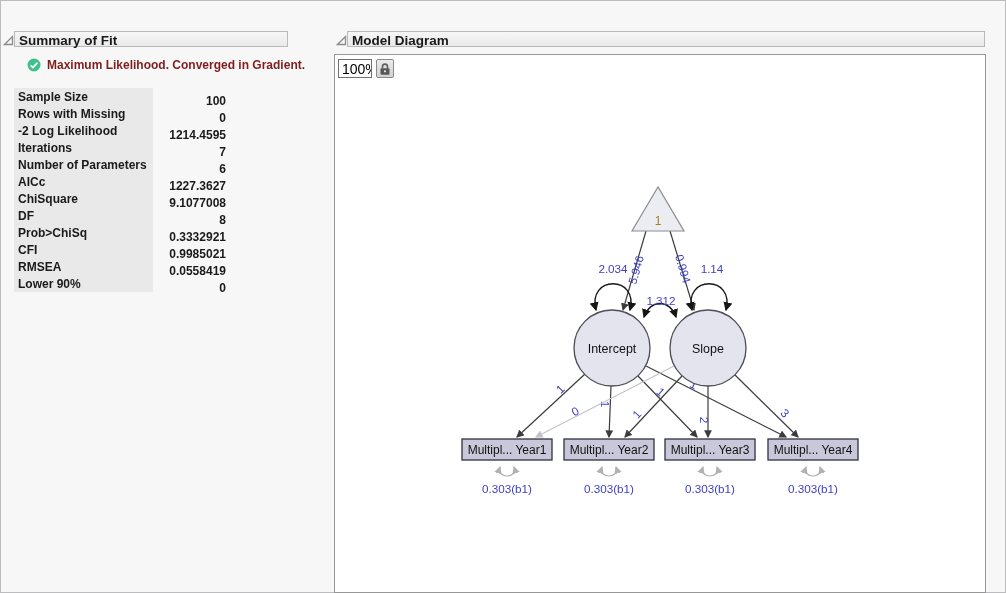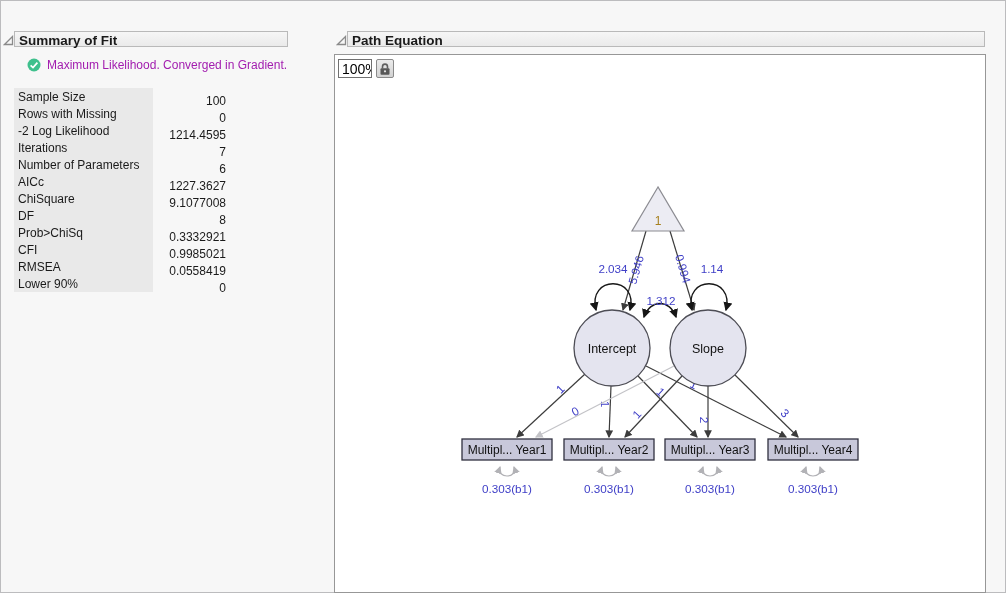--- a/index.html
+++ b/index.html
@@ -35,24 +35,24 @@
     box-sizing:border-box;
     font-size:13.5px;font-weight:bold;
     line-height:18px;padding-left:4px;
     white-space:nowrap;
   }
   .summary-bar{left:14px;top:31px;width:274px;}
   .path-bar{left:347px;top:31px;width:638px;}
   
   .status-row{position:absolute;left:27px;top:57px;height:16px;display:flex;align-items:center;}
   .status-icon{width:14px;height:14px;border-radius:50%;display:flex;align-items:center;justify-content:center;margin-right:6px;flex:0 0 auto;}
-  .status-text{font-size:12px;color:#a21caf;white-space:nowrap;}
+  .status-text{font-size:12px;color:#7f1d1d;white-space:nowrap;font-weight:bold;}
   
   .fit-table{position:absolute;left:14px;top:88px;}
-  .fit-row{display:flex;height:17px;align-items:center;font-size:12px;}
+  .fit-row{display:flex;height:17px;align-items:center;font-size:12px;font-weight:bold;}
   .fit-label{width:139px;background:#e9e9e9;align-self:stretch;display:flex;align-items:center;padding-left:4px;box-sizing:border-box;white-space:nowrap;}
   .fit-value{width:73px;text-align:right;white-space:nowrap;margin-top:8px;}
   
   .canvas{
     position:absolute;left:334px;top:54px;width:650px;height:537px;
     background:#ffffff;border:1px solid #979797;
   }
   .zoom-input{
     position:absolute;left:3px;top:4px;width:34px;height:19px;
     border:1px solid #707070;background:#fff;
@@ -136,21 +136,21 @@
       </div>
       <div class="fit-row">
         <span class="fit-label">Lower 90%</span>
         <span class="fit-value">0</span>
       </div>
     </div>
 
   <svg class="disc" style="left:336px;top:35px;" width="11" height="11">
     <polygon points="1.5,9.5 9.5,9.5 9.5,1.5" fill="none" stroke="#8a8a8a" stroke-width="1.3"></polygon>
   </svg>
-  <div class="outline-bar path-bar">Path Equation</div>
+  <div class="outline-bar path-bar">Model Diagram</div>
 
   <div class="canvas">
     <svg id="diagram" width="650" height="537" viewBox="335 55 650 537">
         <defs>
           <marker id="m-dark" viewBox="0 0 10 10" refX="8.5" refY="5" markerWidth="6.5" markerHeight="6.5" orient="auto-start-reverse">
             <path d="M0,0L10,5L0,10z" fill="#3c3c3c"></path>
           </marker>
           <marker id="m-light" viewBox="0 0 10 10" refX="8.5" refY="5" markerWidth="6.5" markerHeight="6.5" orient="auto-start-reverse">
             <path d="M0,0L10,5L0,10z" fill="#c3c3c7"></path>
           </marker>

